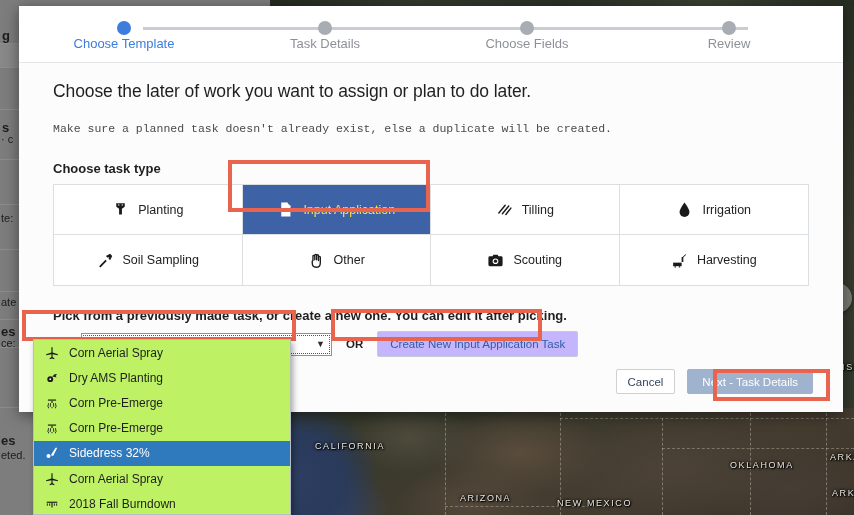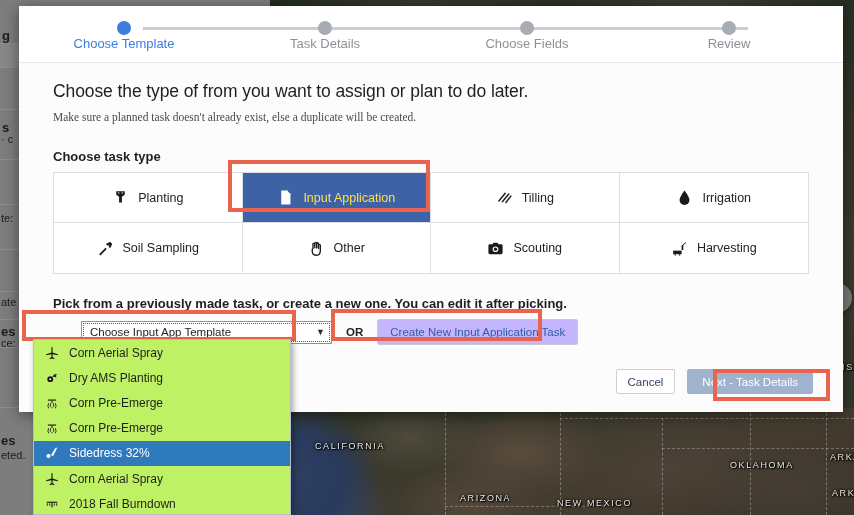--- a/index.html
+++ b/index.html
@@ -113,22 +113,22 @@
     height: 350px;
     padding: 18px 34px 0 34px;
     position: relative;
   }
   .heading {
     font-size: 17.5px; color: #1f1f1f; font-weight: normal;
     font-family: "Liberation Sans", sans-serif;
     letter-spacing: -0.1px;
   }
   .subheading {
-    font-size: 11.5px; color: #4a4a4a; margin-top: 9px;
-    font-family: Liberation Serif, serif;
+    font-size: 11.5px; color: #4a4a4a; margin-top: 20px;
+    font-family: Liberation Mono, monospace;
   }
   .section-title {
     font-size: 13px; font-weight: bold; color: #1f1f1f;
     margin-top: 26px; margin-bottom: 8px;
     font-family: "Liberation Sans", sans-serif;
   }
 
   
   .grid {
     display: grid; grid-template-columns: repeat(4, 1fr);
@@ -286,21 +286,21 @@
         <div class="step-dot"></div>
         <div class="step-label">Choose Fields</div>
       </div>
       <div class="step" style="left:625px;">
         <div class="step-dot"></div>
         <div class="step-label">Review</div>
       </div>
     </div>
 
     <div class="modal-body">
-      <div class="heading">Choose the type of from you want to assign or plan to do later.</div>
+      <div class="heading">Choose the later of work you want to assign or plan to do later.</div>
       <div class="subheading">Make sure a planned task doesn't already exist, else a duplicate will be created.</div>
 
       <div class="section-title">Choose task type</div>
 
       <div class="grid" id="task-grid">
           <div class="cell">
             <span class="ic">
               <svg width="17" height="17" viewBox="0 0 24 24" fill="#1b1b1b">
                 <path d="M6 3h12v5l-4 3v8h-4v-8L6 8z"></path>
                 <circle cx="9.5" cy="5.5" r="1" fill="#fff"></circle>

